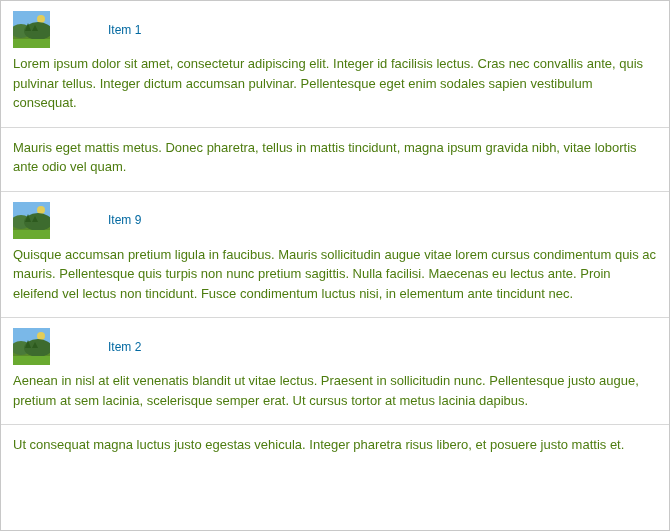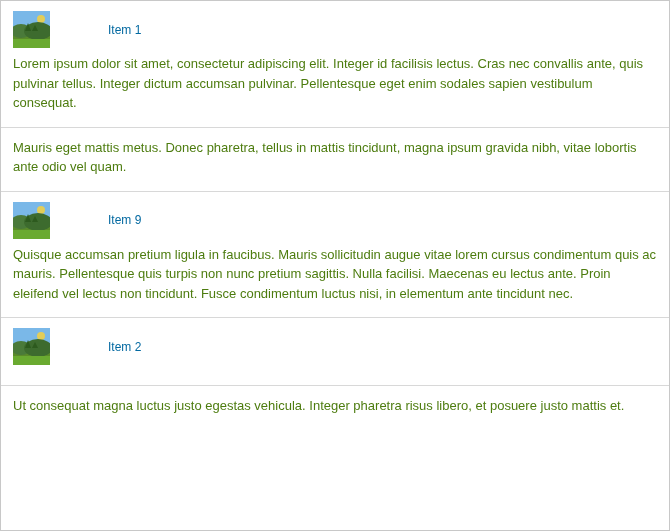--- a/index.html
+++ b/index.html
@@ -138,17 +138,18 @@
         <ellipse cx="25" cy="20" rx="14" ry="9" fill="#3d6b2e"></ellipse>
 
         <polygon points="15,12 12,20 18,20" fill="#2d5a1e"></polygon>
         <polygon points="22,14 19,20 25,20" fill="#2d5a1e"></polygon>
 
         <rect x="0" y="28" width="37" height="9" fill="#6aaa30"></rect>
       </svg>
     </div>
         <span class="item-title">Item 2</span>
       </div>
+      <p class="item-description">Aenean in nisl at elit venenatis blandit ut vitae lectus. Praesent in sollicitudin nunc. Pellentesque justo augue, pretium at sem lacinia, scelerisque semper erat. Ut cursus tortor at metus lacinia dapibus.</p>
     </div>
     <div class="list-item">
       <p class="item-description">Ut consequat magna luctus justo egestas vehicula. Integer pharetra risus libero, et posuere justo mattis et.</p>
     </div>
   </div>
 
 </body></html>

